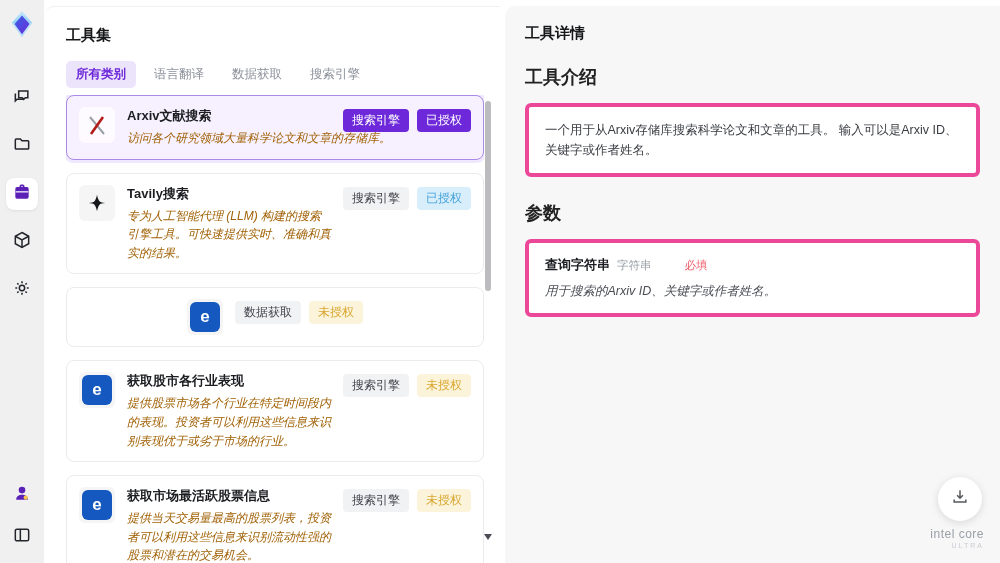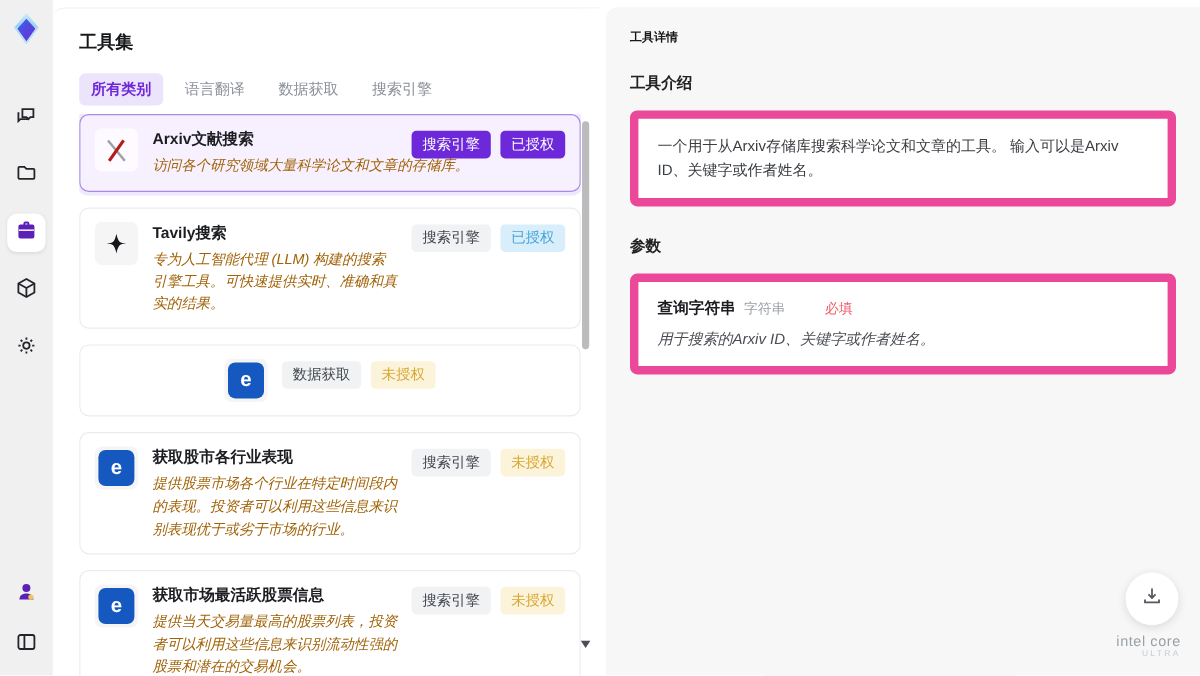--- a/index.html
+++ b/index.html
@@ -46,23 +46,23 @@
 
   
   .scrollbar { position:absolute; left:440px; top:0; width:8px; height:469px; }
   .scroll-thumb { position:absolute; left:1px; top:6px; width:6px; height:190px; background:#bcbcbf; border-radius:3px; }
   .scroll-down { position:absolute; left:0px; bottom:24px; width:0; height:0;
     border-left:4px solid transparent; border-right:4px solid transparent; border-top:6px solid #4b4e55; }
 
   
   .detail-panel { position:absolute; left:505px; top:6px; width:495px; height:557px;
     background:#f7f7f8; border-radius:10px 0 0 0; padding:18px 20px; }
-  .detail-title { font-size:10px; font-weight:bold; color:#17181a; margin-bottom:22px; }
-  .section-h { font-size:13px; font-weight:bold; color:#222; margin-bottom:14px; }
-  .white-box { background:#fff; border:7px solid #ec4899; border-radius:6px; padding:13px 16px; margin-bottom:24px; }
+  .detail-title { font-size:15px; font-weight:bold; color:#17181a; margin-bottom:22px; }
+  .section-h { font-size:18px; font-weight:bold; color:#222; margin-bottom:14px; }
+  .white-box { background:#fff; border:4px solid #ec4899; border-radius:6px; padding:13px 16px; margin-bottom:24px; }
   .intro-text { font-size:12.5px; color:#3a3d42; line-height:1.6; }
   .param-head { display:flex; align-items:baseline; gap:7px; margin-bottom:9px; }
   .param-name { font-size:13px; font-weight:bold; color:#1c1d21; }
   .param-type { font-size:11.5px; color:#9a9fa8; color:#999ea7; }
   .param-req  { font-size:11.5px; color:#ee5b6a;margin-left:26px; }
   .param-desc { font-size:12.5px; color:#4a4d53;font-style:italic; }
 
   
   .fab { position:absolute; right:18px; bottom:42px; width:44px; height:44px; border-radius:50%;
     background:#fff; box-shadow:0 2px 8px rgba(0,0,0,.12); display:flex; align-items:center; justify-content:center; cursor:pointer; }

